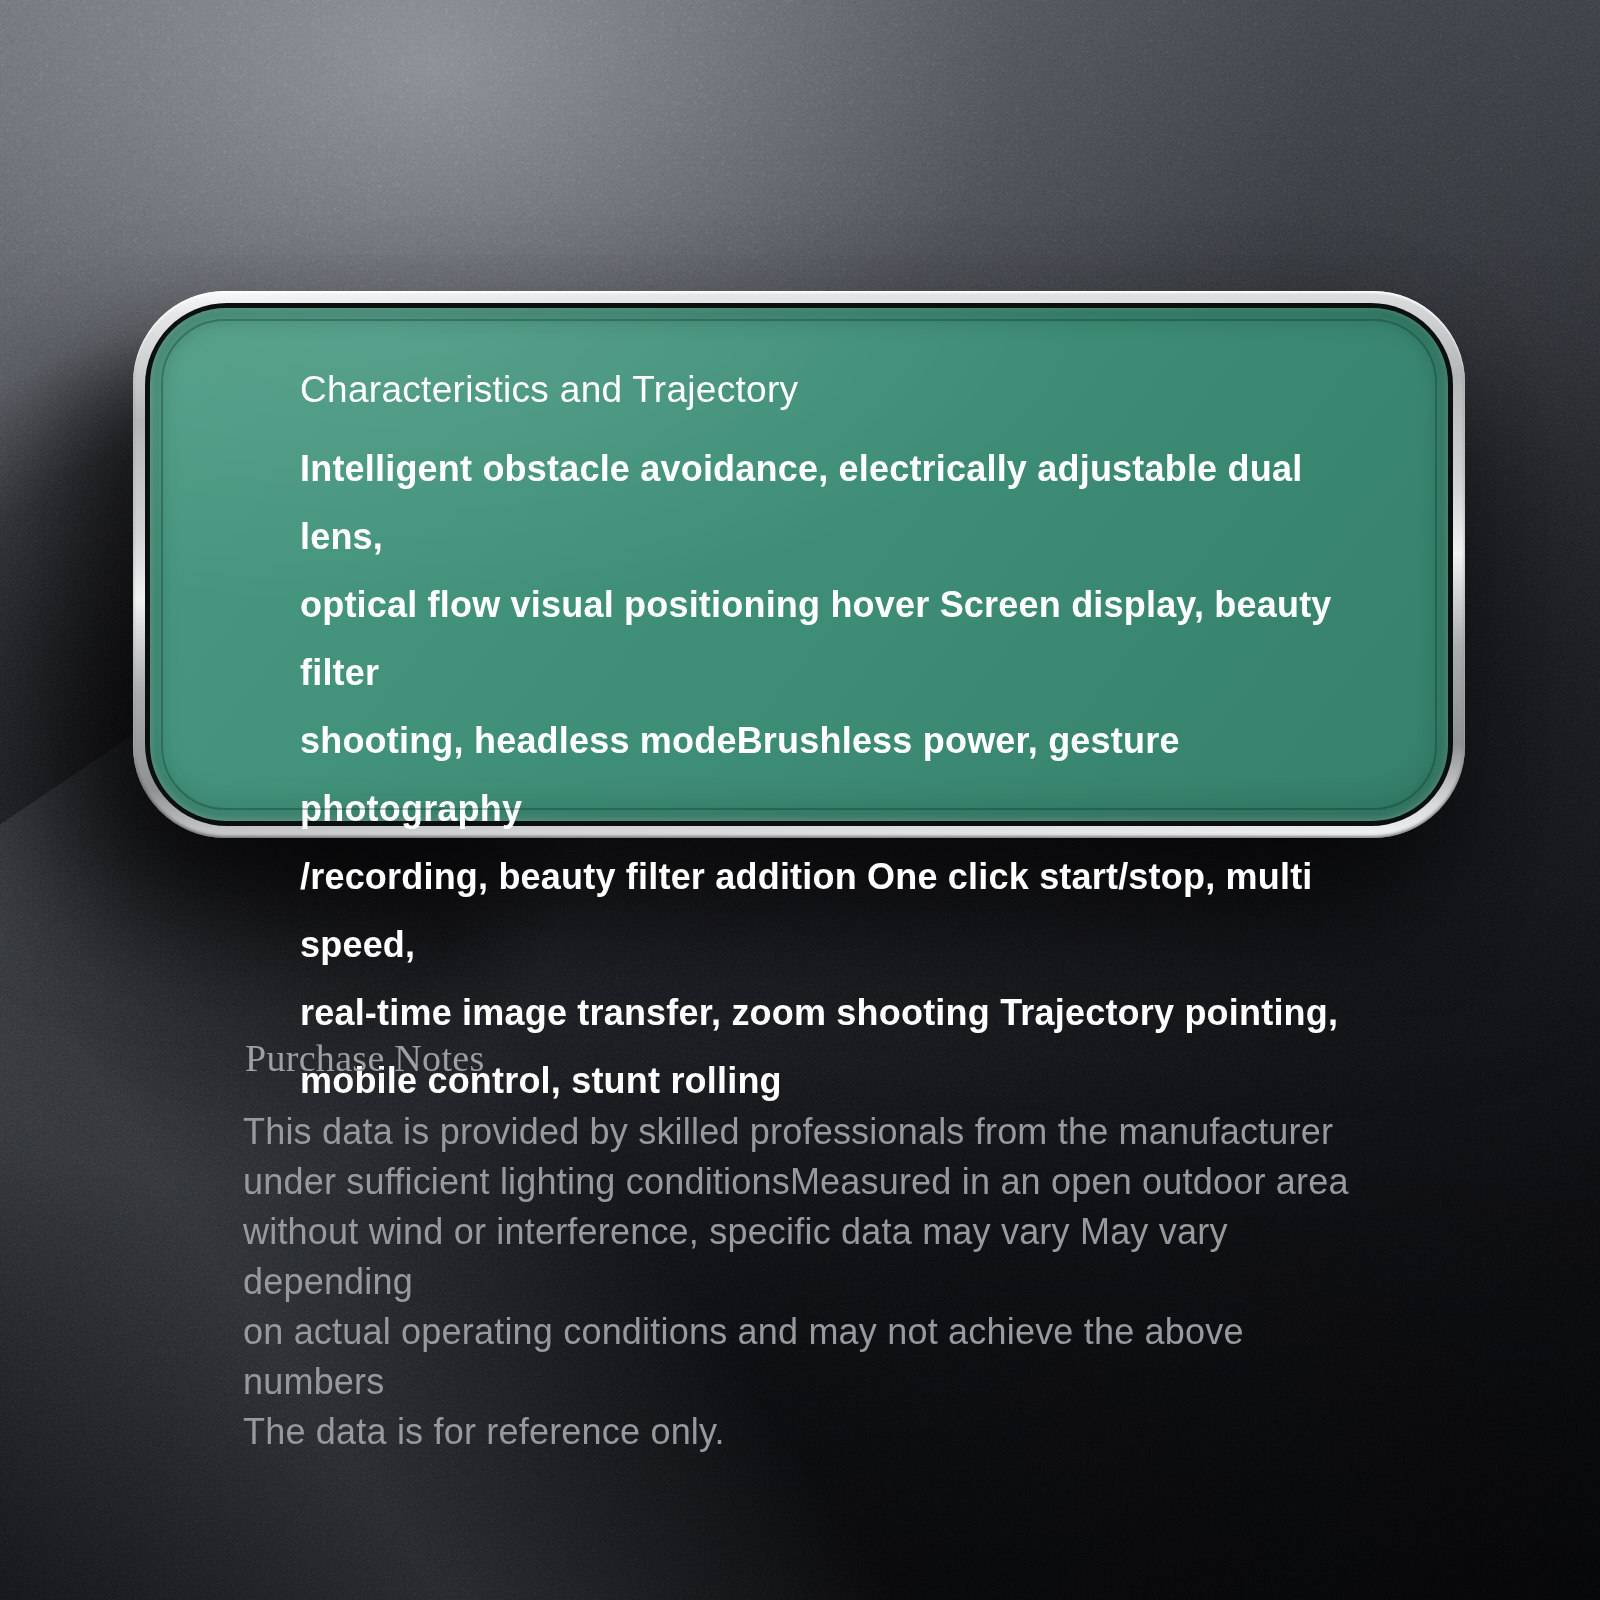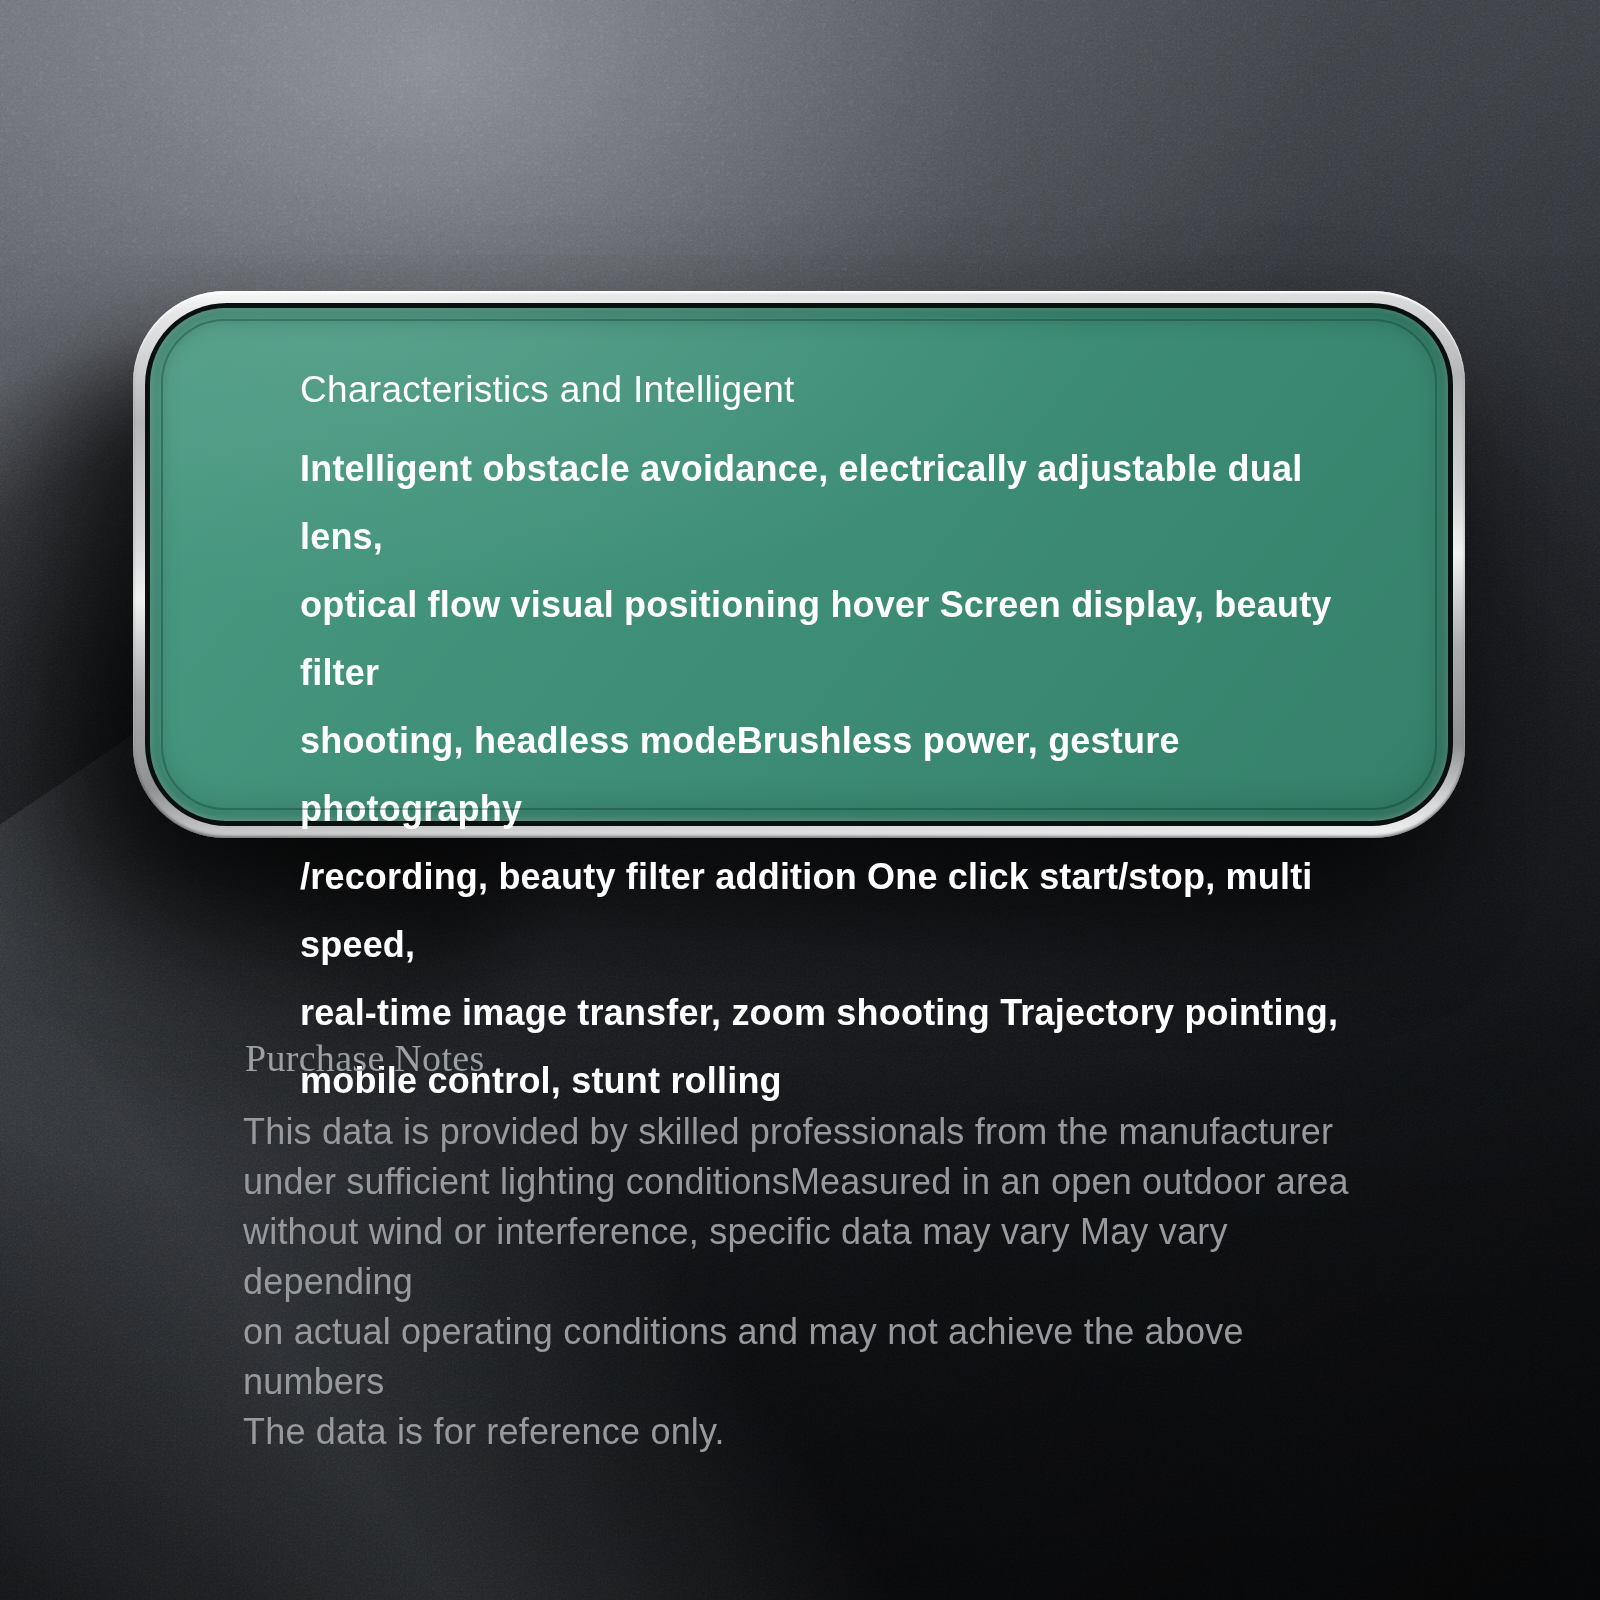--- a/index.html
+++ b/index.html
@@ -112,21 +112,21 @@
     <filter id="speckle">
       <feTurbulence type="turbulence" baseFrequency="0.18" numOctaves="2" stitchTiles="stitch"></feTurbulence>
       <feColorMatrix type="saturate" values="0"></feColorMatrix>
     </filter>
     <rect width="1600" height="1600" filter="url(#speckle)"></rect>
   </svg>
 
   <div class="card">
     <div class="card-ring"></div>
     <div class="card-glass">
-      <div class="card-title">Characteristics and Intelligent</div>
+      <div class="card-title">Characteristics and Trajectory</div>
       <div class="card-body">Intelligent obstacle avoidance, electrically adjustable dual lens,
 optical flow visual positioning hover Screen display, beauty filter
 shooting, headless modeBrushless power, gesture photography
 /recording, beauty filter addition One click start/stop, multi speed,
 real-time image transfer, zoom shooting Trajectory pointing,
 mobile control, stunt rolling</div>
     </div>
   </div>
 
   <div class="notes-title">Purchase Notes</div>

